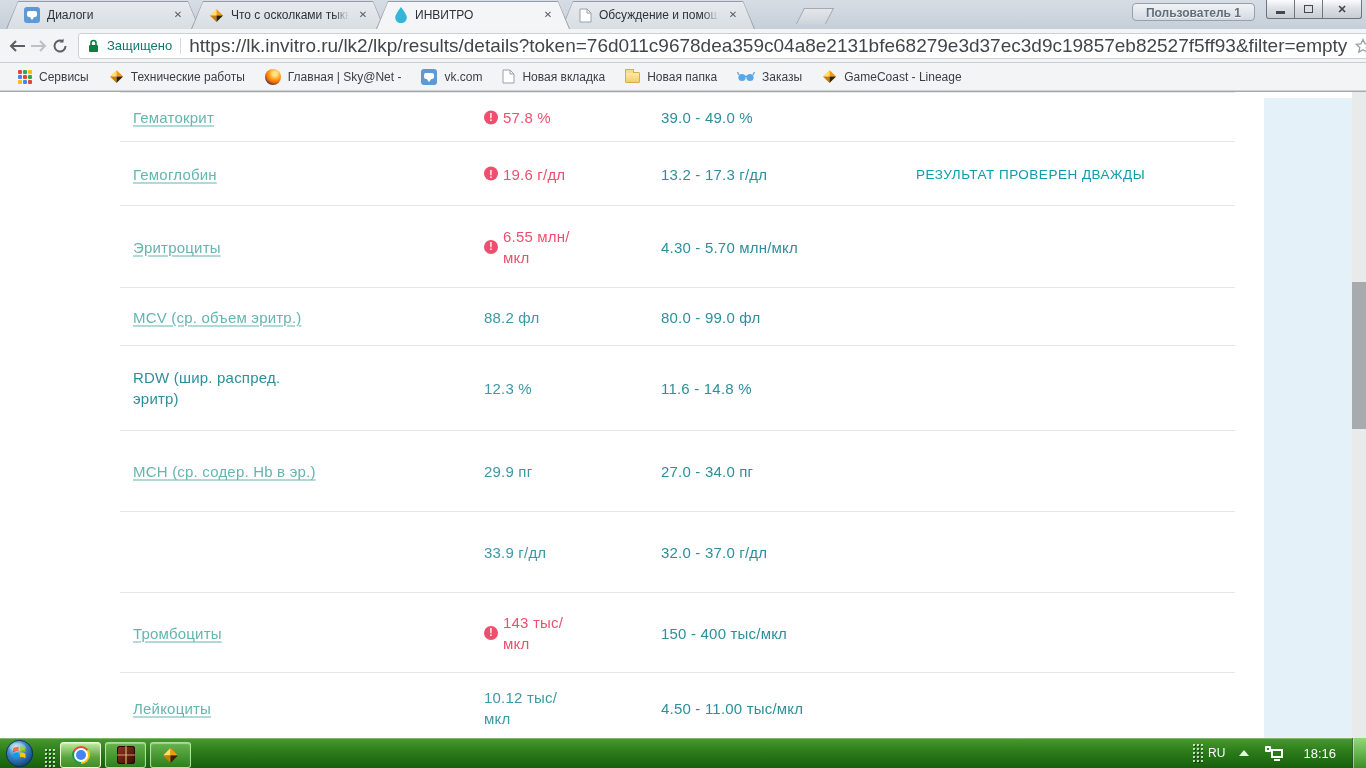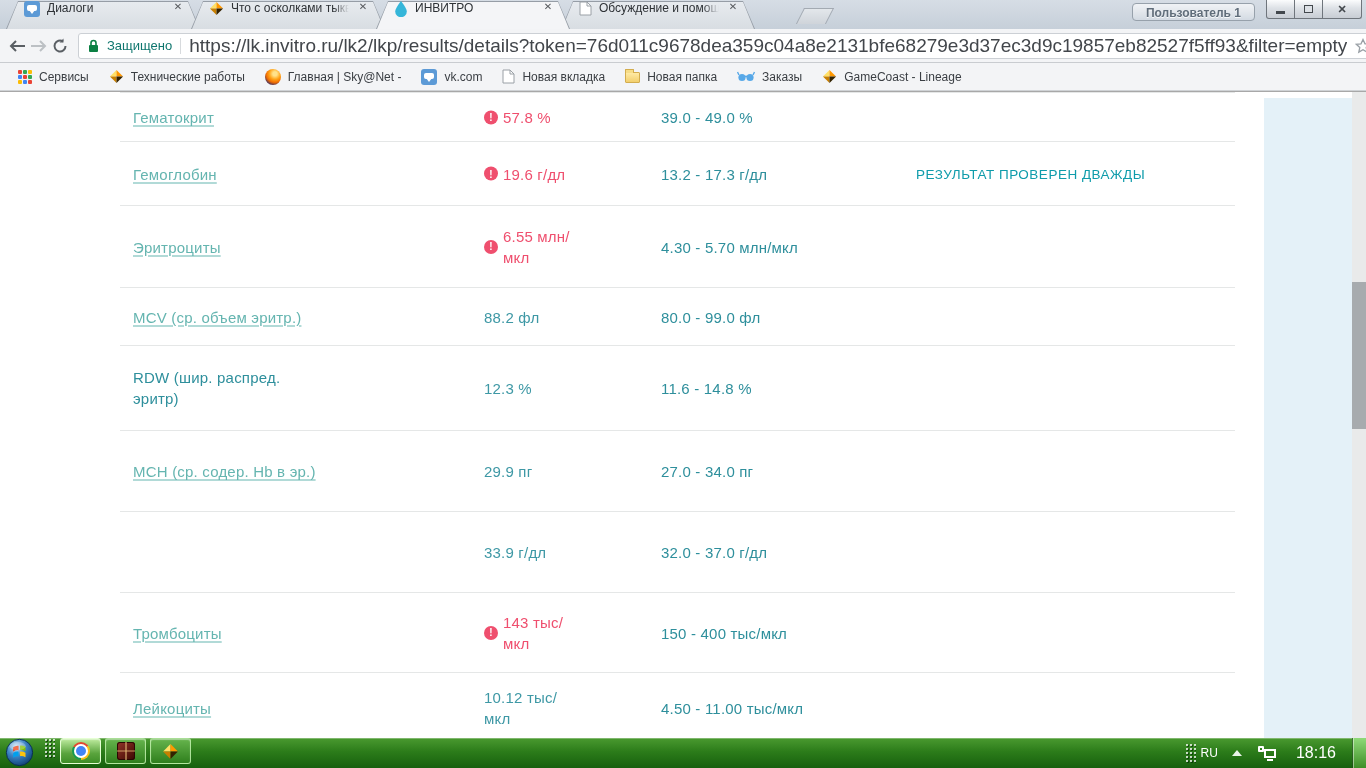--- a/index.html
+++ b/index.html
@@ -10,21 +10,21 @@
   
   .tabstrip{position:absolute;top:0;left:0;right:0;height:29px;background:linear-gradient(#d6dde5,#c6cfd9)}
   .tabs{position:absolute;left:6px;bottom:0;display:flex;height:28px}
   .tab{position:relative;width:194px;height:28px;margin-right:-9px}
   .tab-shape{position:absolute;inset:0;clip-path:polygon(12px 0,calc(100% - 12px) 0,100% 100%,0 100%);background:#969da6}
   .tab-shape::after{content:"";position:absolute;left:1px;right:1px;top:1px;bottom:0;
      clip-path:polygon(11px 0,calc(100% - 11px) 0,100% 100%,0 100%);
      background:linear-gradient(#e7ebef,#d8dde2)}
   .tab.active{z-index:6}
   .tab.active .tab-shape::after{background:#f4f5f7}
-  .tab-inner{position:absolute;inset:0;z-index:2;display:flex;gap:7px;padding:0 16px 0 18px}
+  .tab-inner{position:absolute;inset:0;z-index:2;display:flex;align-items:center;gap:7px;padding:0 16px 0 18px}
   .tab-title{flex:1;font-size:12px;color:#2e3236;white-space:nowrap;overflow:hidden;
      -webkit-mask-image:linear-gradient(90deg,#000 86%,transparent 99%);
      mask-image:linear-gradient(90deg,#000 86%,transparent 99%)}
   .tab-close{width:12px;height:12px;line-height:12px;text-align:center;font-size:10px;color:#56595d;cursor:default}
   .newtab-btn{position:absolute;left:800px;bottom:5px;width:30px;height:16px;transform:skewX(-27deg);
      background:linear-gradient(#e3e7eb,#cfd4da);border:1px solid #a3aab2;border-bottom:none}
   .titlebar-right{position:absolute;top:0;right:4px;display:flex;align-items:flex-start;gap:12px}
   .profile-btn{margin-top:3px;height:18px;padding:2px 13px;border:1px solid #97a1ab;border-radius:4px;
      font-size:12px;font-weight:bold;color:#606d7a;
      background:linear-gradient(rgba(255,255,255,.65),rgba(255,255,255,.15));
@@ -101,21 +101,21 @@
   .c-name a{color:#65b5b0;text-decoration:underline;text-underline-offset:3px;cursor:pointer}
   .c-value{left:364px;width:122px;display:flex;align-items:center;gap:5px;font-size:15px;line-height:21px;color:#3e98a5;letter-spacing:.2px}
   .c-value .vtext{max-width:86px}
   .row.flagged .c-value{color:#ef4f6e}
   .flag{flex:none;width:14px;height:14px;border-radius:50%;background:#ef4f6e;color:#fff;font-size:10px;font-weight:bold;
      display:flex;align-items:center;justify-content:center}
   .c-ref{left:541px;font-size:15px;color:#2e8f9c;white-space:nowrap;letter-spacing:.2px}
   .c-note{left:796px;font-size:13.5px;color:#0f9cab;white-space:nowrap;letter-spacing:.5px}
 
   
-  .taskbar{position:absolute;bottom:0;left:0;right:0;height:30px;display:flex;align-items:flex-start;padding-left:3px;
+  .taskbar{position:absolute;bottom:0;left:0;right:0;height:30px;display:flex;align-items:flex-end;padding-left:3px;
      background:linear-gradient(#4a9a30,#2c7c1a 45%,#17600e);box-shadow:inset 0 1px 0 rgba(255,255,255,.3)}
   .orb{width:29px;height:29px;margin:0 5px 0 2px;flex:none}
   .grip{width:11px;height:20px;margin:0 5px;flex:none;
      background-image:radial-gradient(rgba(255,255,255,.75) 1px,transparent 1.3px),radial-gradient(rgba(0,40,0,.6) 1px,transparent 1.3px);
      background-size:4px 4px;background-position:0 0,1px 1px}
   .task-btn{width:41px;height:26px;margin-right:4px;flex:none;border-radius:3px;border:1px solid rgba(200,245,180,.8);
      background:linear-gradient(#66b44d,#2f7f1d);display:flex;align-items:center;justify-content:center;
      box-shadow:inset 0 1px 1px rgba(255,255,255,.45)}
   .task-btn.active{background:linear-gradient(#bdeb9e,#5aa43d 60%,#3e8e27);border-color:#e6ffd4}
   .chrome-logo{width:18px;height:18px;border-radius:50%;position:relative;
@@ -125,21 +125,21 @@
      background:linear-gradient(135deg,#93352a,#57150d 70%,#380a05);box-shadow:inset 0 0 0 1px #2a0703}
   .lineage-ic::before{content:"";position:absolute;left:8px;top:0;width:2px;height:18px;background:rgba(230,190,120,.55)}
   .lineage-ic::after{content:"";position:absolute;left:0;top:8px;width:18px;height:2px;background:rgba(230,190,120,.4)}
   .tray{margin-left:auto;display:flex;align-items:center}
   .lang{color:#fff;font-size:12px;margin-right:14px}
   .tray-caret{width:0;height:0;border-left:5px solid transparent;border-right:5px solid transparent;border-bottom:6px solid #e9f4e8;margin-right:16px}
   .net-icon{position:relative;width:18px;height:15px;margin-right:20px}
   .net-icon .mon{position:absolute;right:0;bottom:3px;width:12px;height:9px;border:2px solid #fff}
   .net-icon .stand{position:absolute;right:3px;bottom:0;width:6px;height:2px;background:#fff}
   .net-icon .plug{position:absolute;left:0;top:0;width:6px;height:6px;border:2px solid #fff;border-radius:1px}
-  .clock{color:#fff;font-size:16px;margin-right:16px}
+  .clock{color:#fff;font-size:13px;margin-right:16px}
   .show-desktop{width:14px;height:30px;background:linear-gradient(#8fda78,#3f8f28);
      border-left:1px solid rgba(0,30,0,.55);box-shadow:inset 1px 0 0 rgba(255,255,255,.45)}
 </style>
 </head>
 <body>
 
 <div class="screen">
 
   <div class="tabstrip">
     <div class="tabs" id="tabs">

